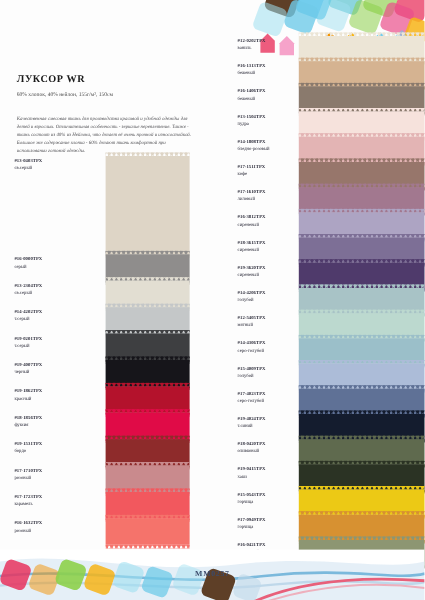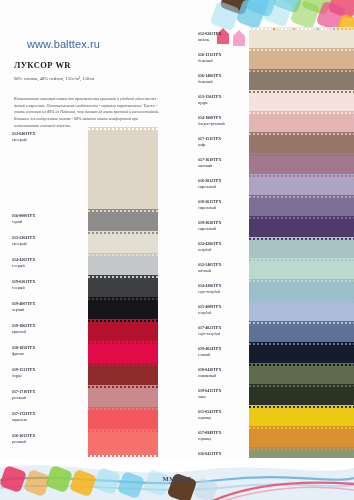--- a/index.html
+++ b/index.html
@@ -128,21 +128,20 @@
         <path d="M58 34 L66 27 L74 34 L74 45 L58 45 Z" fill="#f39200"></path>
         <path d="M76 34 L84 27 L92 34 L92 45 L76 45 Z" fill="#f7b418"></path>
         <path d="M100 34 L108 27 L116 34 L116 45 L100 45 Z" fill="#4fc0e8" opacity=".8"></path>
         <path d="M118 32 L126 25 L134 32 L134 44 L118 44 Z" fill="#6fcbe8" opacity=".6"></path>
         <rect x="130" y="16" width="18" height="18" rx="4" transform="rotate(20 139 25)" fill="#f7b418" opacity=".85"></rect>
       </g>
     </svg>
   </div>
 
   <div id="header">
-    <div id="site-url">www.balttex.ru</div>
   </div>
 
   <div id="prod-name">ЛУКСОР WR</div>
   <div id="prod-spec">60% хлопок, 40% нейлон, 155г/м², 150см</div>
   <div id="prod-desc">Качественная смесовая ткань для производства красивой и удобной одежды для детей и взрослых. Отличительная особенность - зеркалье переплетение. Также - ткань состоит из 40% из Нейлона, что делает её очень прочной и износостойкой. Большое же содержание хлопка - 60% делают ткань комфортной при использовании готовой одежды.</div>
 
   <div class="col" id="col-left">
       <div class="row" style="height: 82px;">
         <div class="lbl">
           <span class="code">#13-0403TPX</span>

